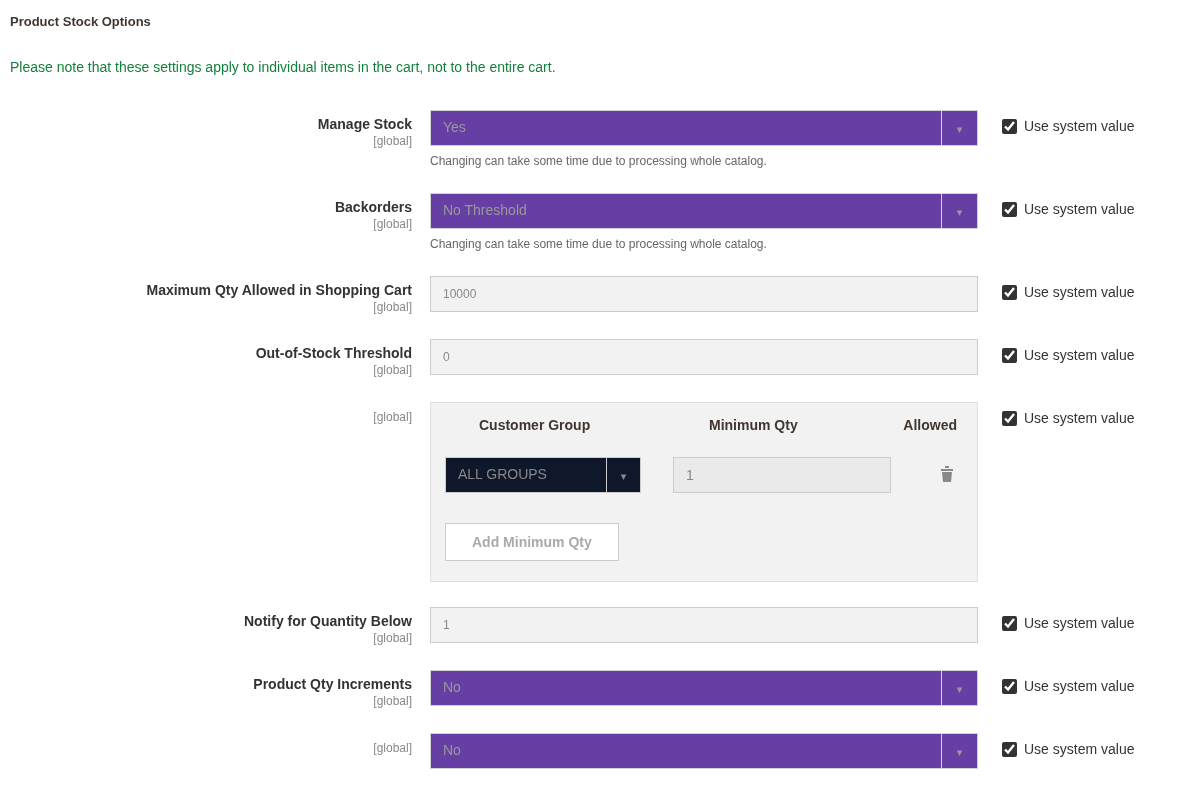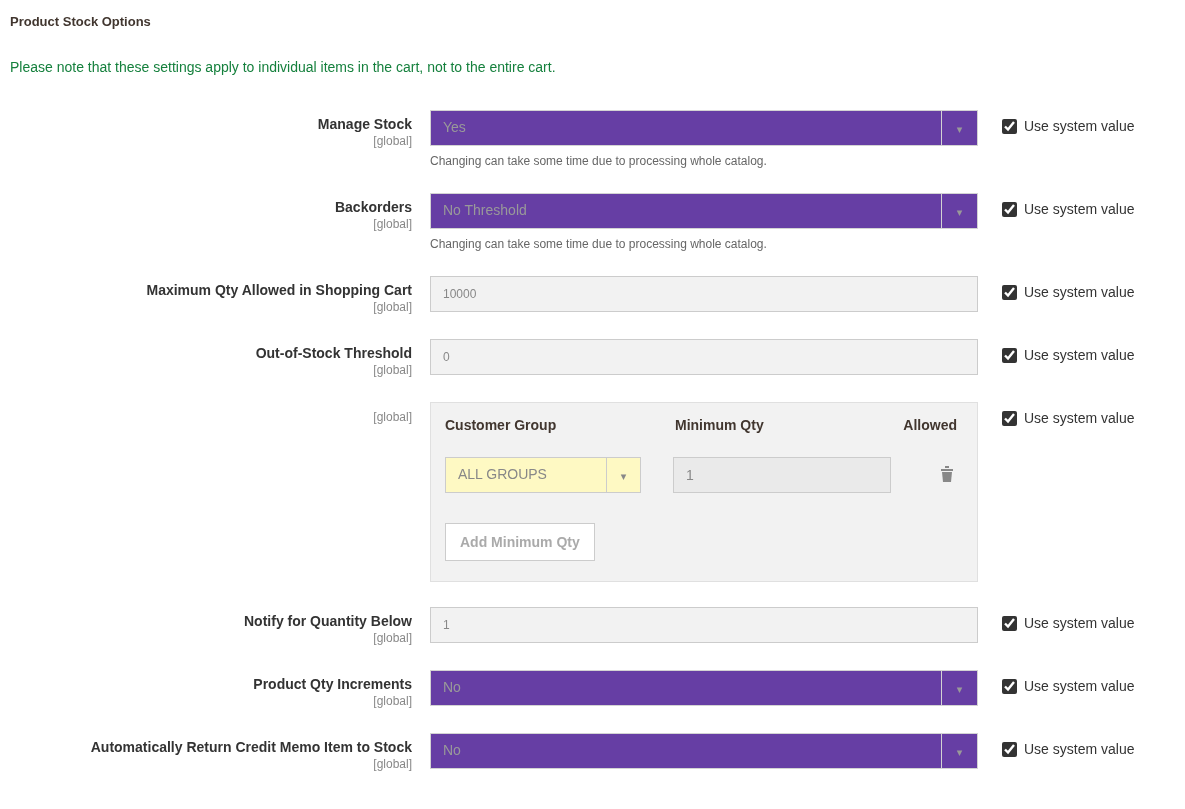--- a/index.html
+++ b/index.html
@@ -107,34 +107,34 @@
   border: 1px solid #e0e0e0;
   padding: 14px 14px 20px 14px;
 }
 .mq-header {
   display: flex;
   font-size: 14px;
   font-weight: 600;
   color: #41362f;
   margin-bottom: 24px;
 }
-.mq-h-group { flex: 0 0 210px; }
+.mq-h-group { flex: 0 0 210px; margin-left: 34px; }
 .mq-h-qty { flex: 0 0 200px; padding-left: 20px; }
 .mq-h-action { flex: 1; text-align: right; padding-right: 6px; }
 .mq-row {
   display: flex;
   align-items: center;
   margin-bottom: 30px;
 }
 .mq-select {
   flex: 0 0 196px;
   height: 36px;
   display: flex;
   border: 1px solid #ccc;
-  background: #fef9c3;
+  background: #0f172a;
 }
 .mq-select .select-value { color: #888; padding: 8px 12px; flex: 1; }
 .mq-select .select-arrow { width: 34px; border-left: 1px solid #ccc; display:flex;align-items:center;justify-content:center;color:#888;}
 .mq-qty-input {
   margin-left: 32px;
   flex: 0 0 218px;
   height: 36px;
   border: 1px solid #ccc;
   background: #eaeaea;
   padding: 0 12px;
@@ -145,21 +145,21 @@
   flex: 1;
   text-align: right;
   padding-right: 8px;
 }
 .trash-icon {
   display: inline-block;
   color: #888;
 }
 .add-btn {
   height: 38px;
-  padding: 0 14px;
+  padding: 0 26px;
   border: 1px solid #ccc;
   background: #fff;
   color: #aaa;
   font-size: 14px;
   font-weight: 600;
   cursor: not-allowed;
 }
 .chev::before { content: "▾"; font-size: 11px; }
 </style>
 </head>
@@ -302,21 +302,20 @@
     </div>
   </div>
   <div class="sys-col">
     <input type="checkbox" checked="" style="">
     <label>Use system value</label>
   </div>
 </div>
 
 <div class="form-row" style="margin-bottom:5px;">
   <div class="label-col">
-    <span class="label-main">Automatically Return Credit Memo Item to Stock</span>
     <span class="label-scope">[global]</span>
   </div>
   <div class="field-col">
     <div class="select-wrap disabled">
       <div class="select-value">No</div>
       <div class="select-arrow">
           <span class="chev"></span>
         </div>
     </div>
   </div>

